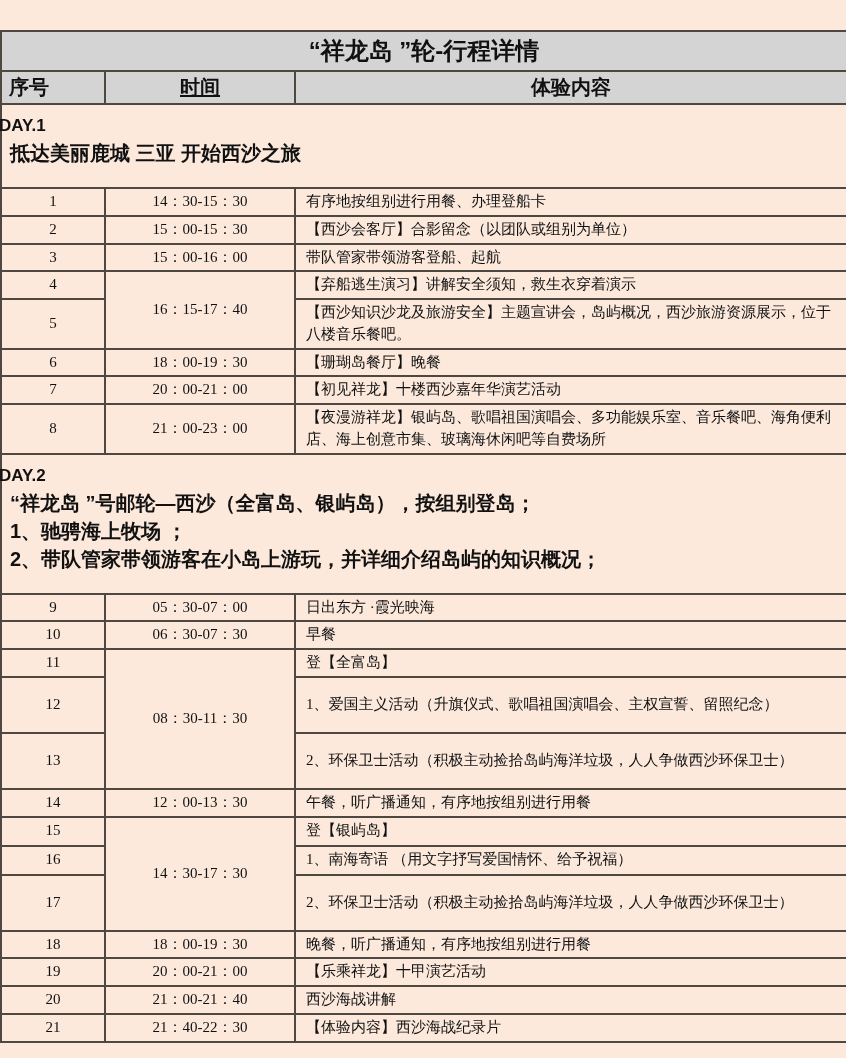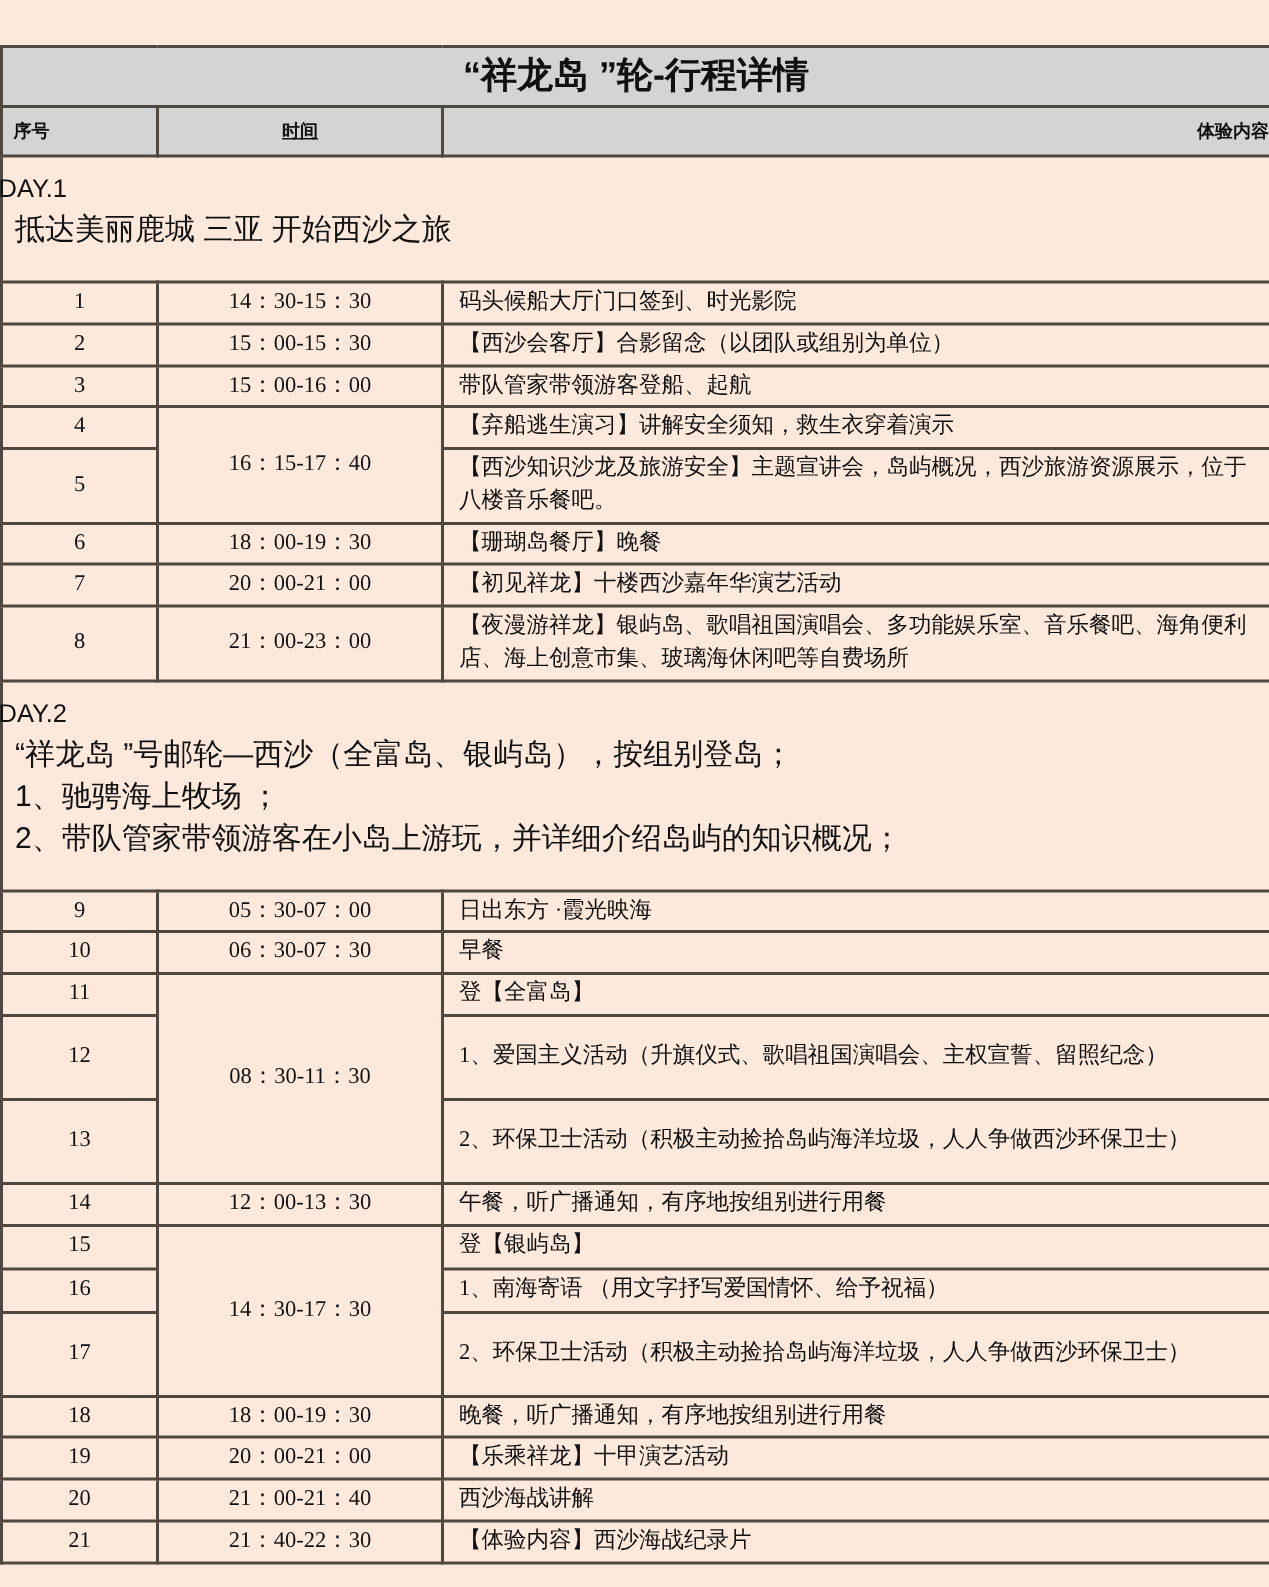--- a/index.html
+++ b/index.html
@@ -37,31 +37,31 @@
     text-align:center;
     font-family:"Liberation Sans","DejaVu Sans",sans-serif;
     font-weight:bold;
     font-size:24px;
     height:40px;
   }
   .header-row th{
     background:var(--bar-bg);
     font-family:"Liberation Sans","DejaVu Sans",sans-serif;
     font-weight:bold;
-    font-size:12px;
+    font-size:20px;
     height:33px;
   }
   .header-row th.h-no{text-align:left;padding-left:7px;}
   .header-row th.h-time{text-align:center;text-decoration:underline;}
-  .header-row th.h-content{text-align:right;}
+  .header-row th.h-content{text-align:center;}
 
   .day-cell{
     padding:8px 10px 20px 0;
     font-family:"Liberation Sans","DejaVu Sans",sans-serif;
-    font-weight:normal;
+    font-weight:bold;
   }
   .day-label{
     font-size:17px;
     margin-left:-3px;
     line-height:26px;
   }
   .day-line{
     font-size:20px;
     padding-left:8px;
     line-height:28px;
@@ -99,21 +99,21 @@
     <tr>
       <td colspan="3" class="day-cell">
         <div class="day-label">DAY.1</div>
         <div class="day-line">抵达美丽鹿城 三亚 开始西沙之旅</div>
       </td>
     </tr>
 
     <tr class="data-row">
       <td class="cell-no">1</td>
       <td class="cell-time">14：30-15：30</td>
-      <td class="cell-content">码头候船大厅门口签到、时光影院</td>
+      <td class="cell-content">有序地按组别进行用餐、办理登船卡</td>
     </tr>
     <tr class="data-row">
       <td class="cell-no">2</td>
       <td class="cell-time">15：00-15：30</td>
       <td class="cell-content">【西沙会客厅】合影留念（以团队或组别为单位）</td>
     </tr>
     <tr class="data-row">
       <td class="cell-no">3</td>
       <td class="cell-time">15：00-16：00</td>
       <td class="cell-content">带队管家带领游客登船、起航</td>

